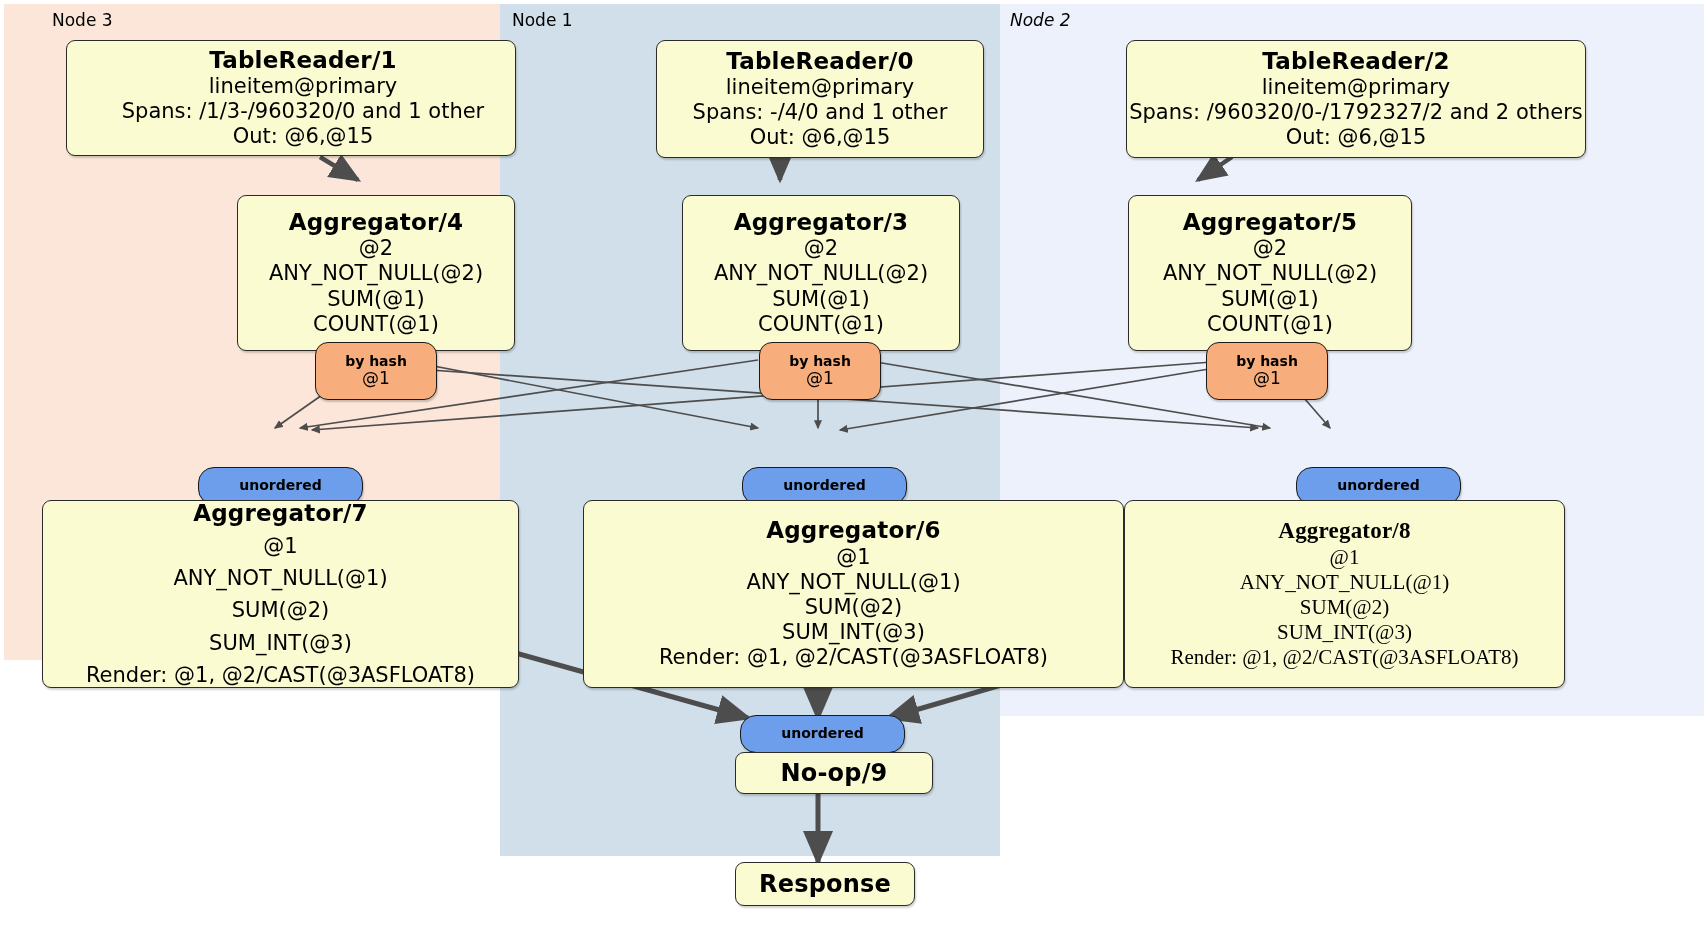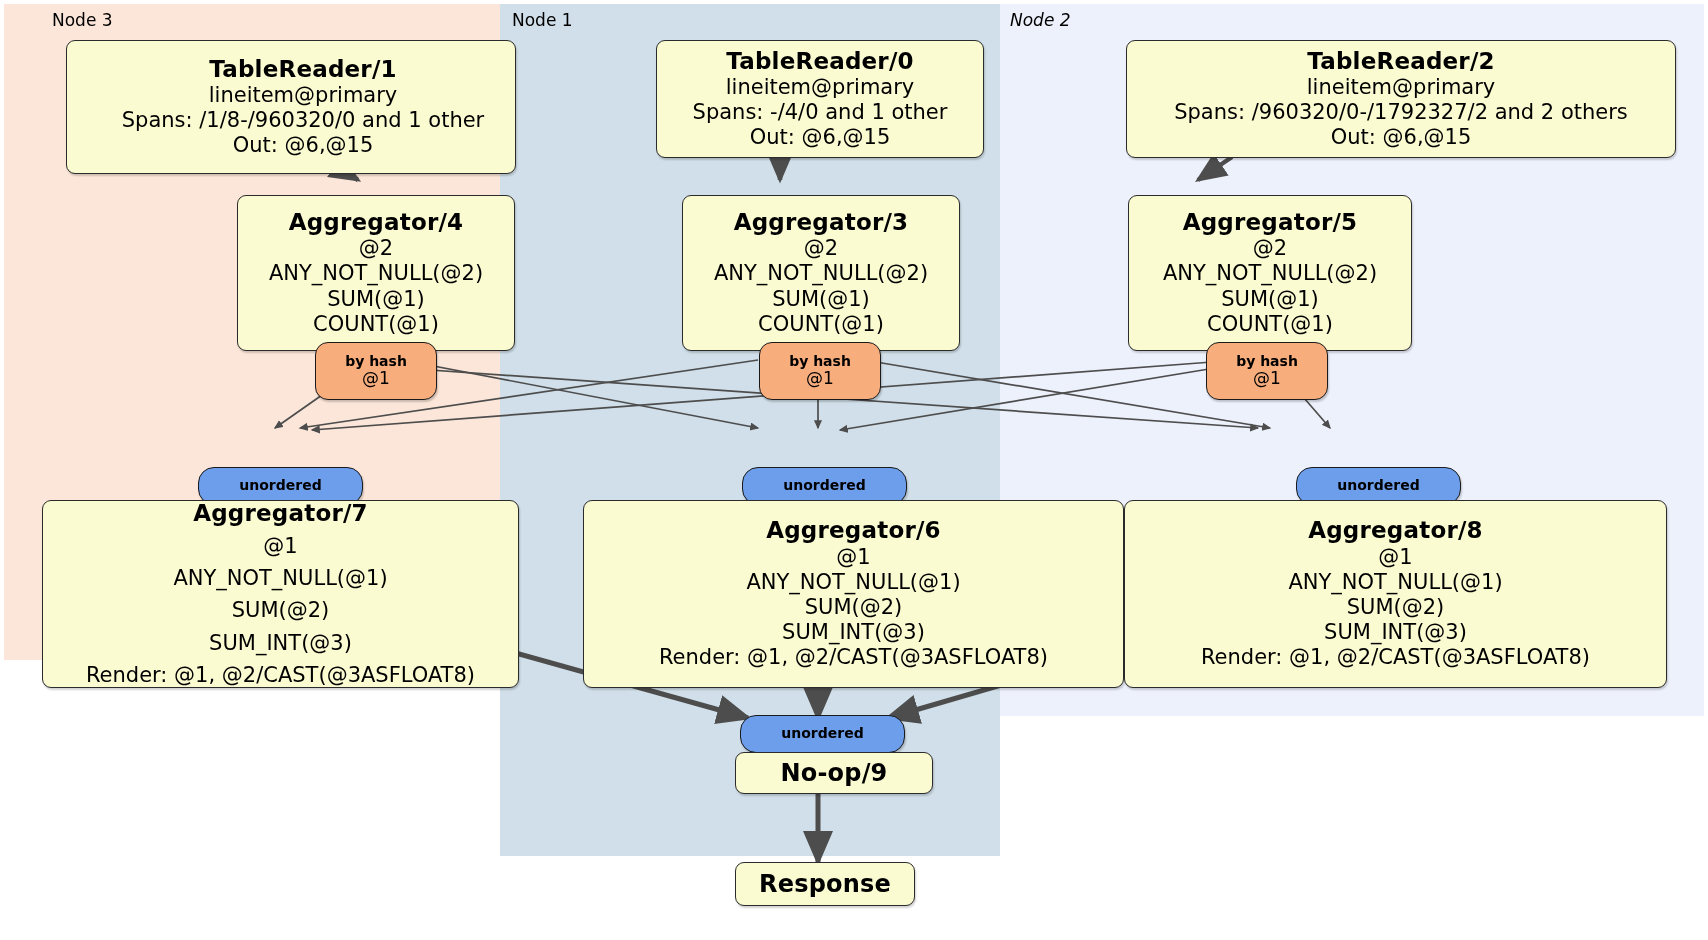--- a/index.html
+++ b/index.html
@@ -84,35 +84,35 @@
     <path d="M1215,368 L840,430" stroke="#4d4d4d" stroke-width="1.7" fill="none" marker-end="url(#ahT)"></path>
     <path d="M1285,376 L1330,428" stroke="#4d4d4d" stroke-width="1.7" fill="none" marker-end="url(#ahT)"></path>
 
     <path d="M505,650 L748,718" stroke="#4d4d4d" stroke-width="5" fill="none" marker-end="url(#ah)"></path>
     <path d="M818,680 L818,718" stroke="#4d4d4d" stroke-width="5" fill="none" marker-end="url(#ah)"></path>
     <path d="M1122,650 L888,718" stroke="#4d4d4d" stroke-width="5" fill="none" marker-end="url(#ah)"></path>
 
     <path d="M818,790 L818,862" stroke="#4d4d4d" stroke-width="5" fill="none" marker-end="url(#ah)"></path>
   </svg>
 
-  <div class="proc" style="left:66px;top:40px;width:450px;height:134px;padding-left:24px;">
+  <div class="proc" style="left:66px;top:40px;width:450px;height:116px;padding-left:24px;">
     <div class="t">TableReader/1</div>
     <div class="l">lineitem@primary</div>
-    <div class="l">Spans: /1/8-/960320/0 and 1 other</div>
+    <div class="l">Spans: /1/3-/960320/0 and 1 other</div>
     <div class="l">Out: @6,@15</div>
   </div>
 
   <div class="proc" style="left:656px;top:40px;width:328px;height:118px;">
     <div class="t">TableReader/0</div>
     <div class="l">lineitem@primary</div>
     <div class="l">Spans: -/4/0 and 1 other</div>
     <div class="l">Out: @6,@15</div>
   </div>
 
-  <div class="proc" style="left:1126px;top:40px;width:550px;height:118px;">
+  <div class="proc" style="left:1126px;top:40px;width:460px;height:118px;">
     <div class="t">TableReader/2</div>
     <div class="l">lineitem@primary</div>
     <div class="l">Spans: /960320/0-/1792327/2 and 2 others</div>
     <div class="l">Out: @6,@15</div>
   </div>
 
   <div class="proc" style="left:237px;top:195px;width:278px;height:156px;">
     <div class="t">Aggregator/4</div>
     <div class="l">@2</div>
     <div class="l">ANY_NOT_NULL(@2)</div>
@@ -170,21 +170,21 @@
 
   <div class="proc" style="left:583px;top:500px;width:541px;height:188px;">
     <div class="t">Aggregator/6</div>
     <div class="l">@1</div>
     <div class="l">ANY_NOT_NULL(@1)</div>
     <div class="l">SUM(@2)</div>
     <div class="l">SUM_INT(@3)</div>
     <div class="l">Render: @1, @2/CAST(@3ASFLOAT8)</div>
   </div>
 
-  <div class="proc" style="left:1124px;top:500px;width:543px;height:188px;">
+  <div class="proc" style="left:1124px;top:500px;width:441px;height:188px;font-family:Liberation Serif, serif;">
     <div class="t">Aggregator/8</div>
     <div class="l">@1</div>
     <div class="l">ANY_NOT_NULL(@1)</div>
     <div class="l">SUM(@2)</div>
     <div class="l">SUM_INT(@3)</div>
     <div class="l">Render: @1, @2/CAST(@3ASFLOAT8)</div>
   </div>
 
   <div class="pill sync" style="left:740px;top:715px;width:165px;height:38px;">
     <div class="pt">unordered</div>

